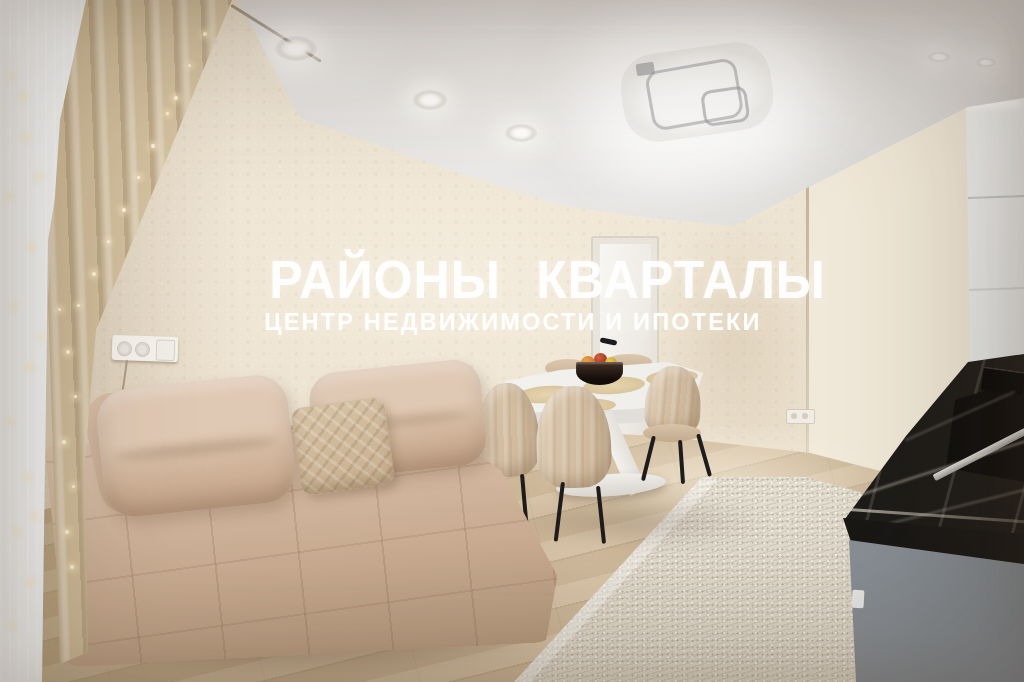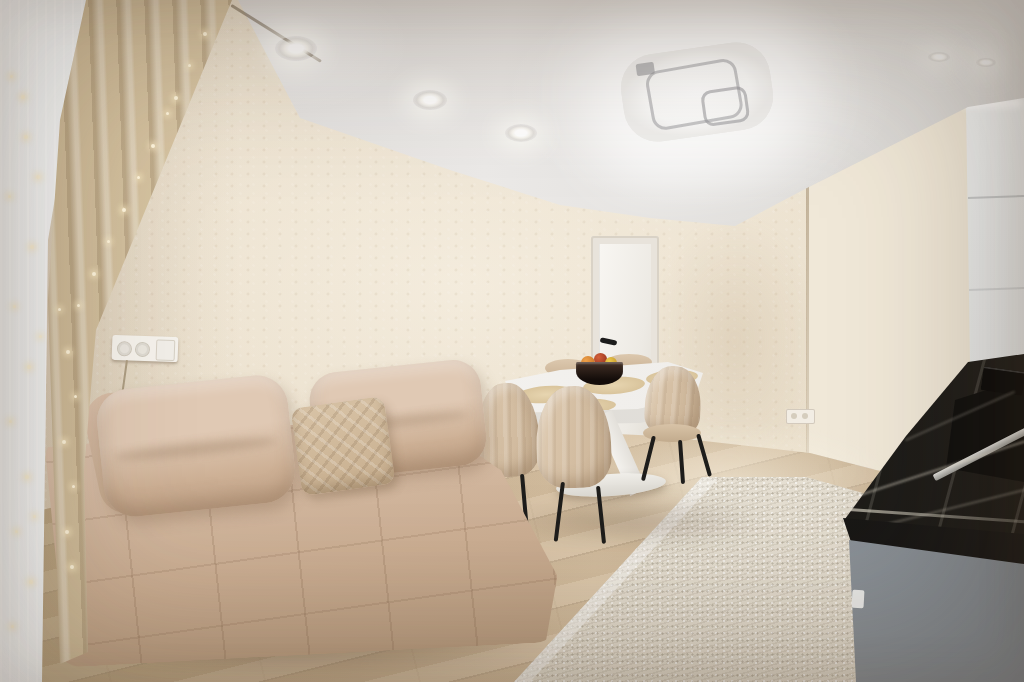--- a/index.html
+++ b/index.html
@@ -326,13 +326,17 @@
       <span class="dot" style="left: 74px; top: 395px; width: 3px; height: 3px;"></span>
       <span class="dot" style="left: 62px; top: 440px; width: 4px; height: 4px;"></span>
       <span class="dot" style="left: 72px; top: 485px; width: 3px; height: 3px;"></span>
       <span class="dot" style="left: 65px; top: 530px; width: 4px; height: 4px;"></span>
       <span class="dot" style="left: 58px; top: 308px; width: 3px; height: 3px;"></span>
       <span class="dot" style="left: 70px; top: 565px; width: 4px; height: 4px;"></span>
     </div>
 
   <div class="layer vignette"></div>
 
+  <div class="abs watermark" style="color: rgb(255, 255, 255);">
+    <div class="wm1">РАЙОНЫ КВАРТАЛЫ</div>
+    <div class="wm2">ЦЕНТР НЕДВИЖИМОСТИ И ИПОТЕКИ</div>
+  </div>
 </div>
 
 </body></html>

